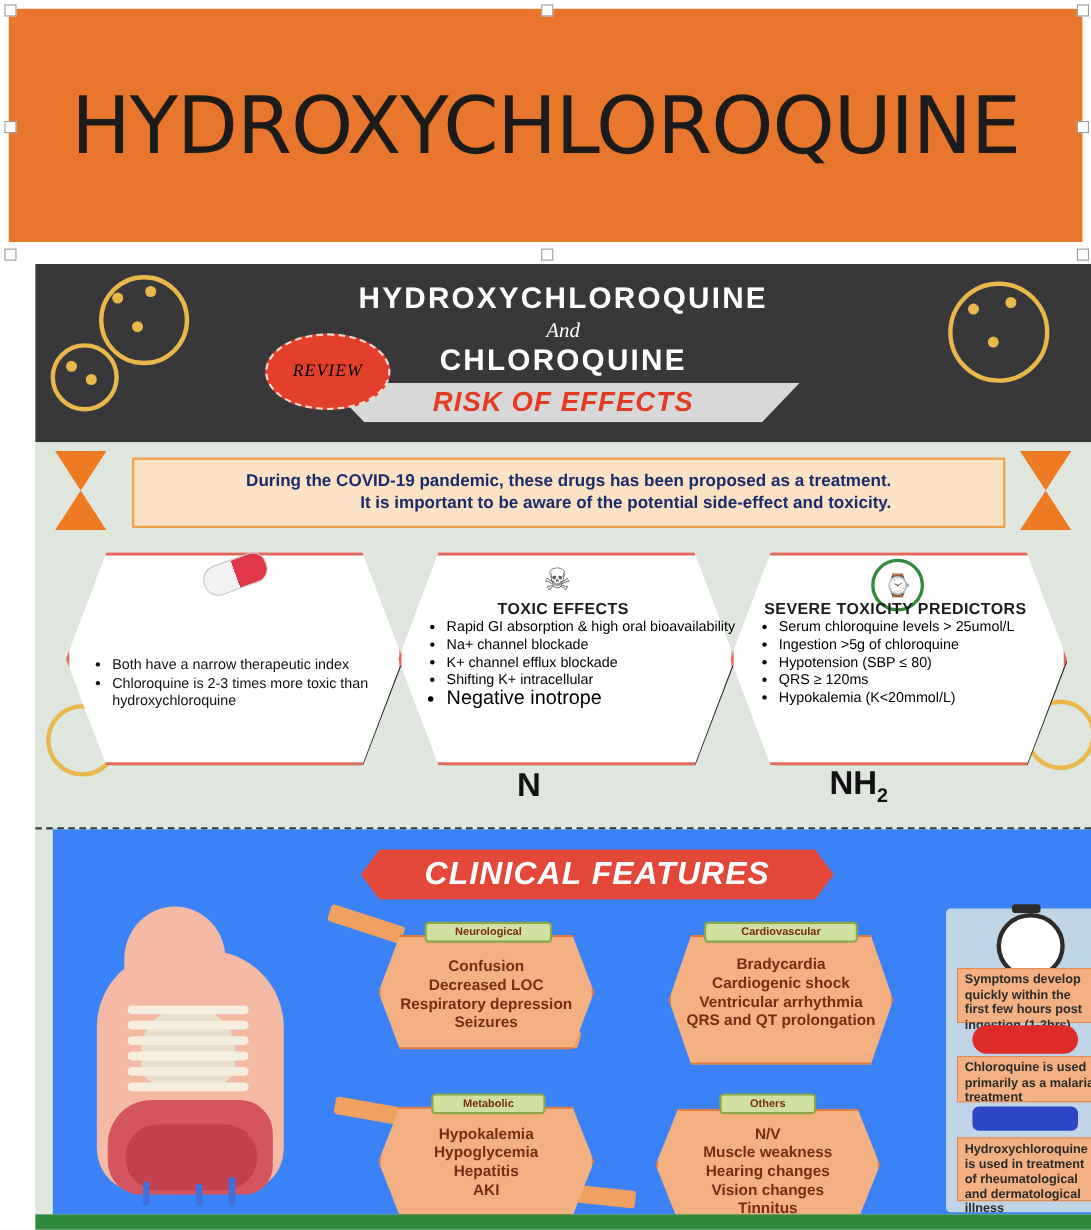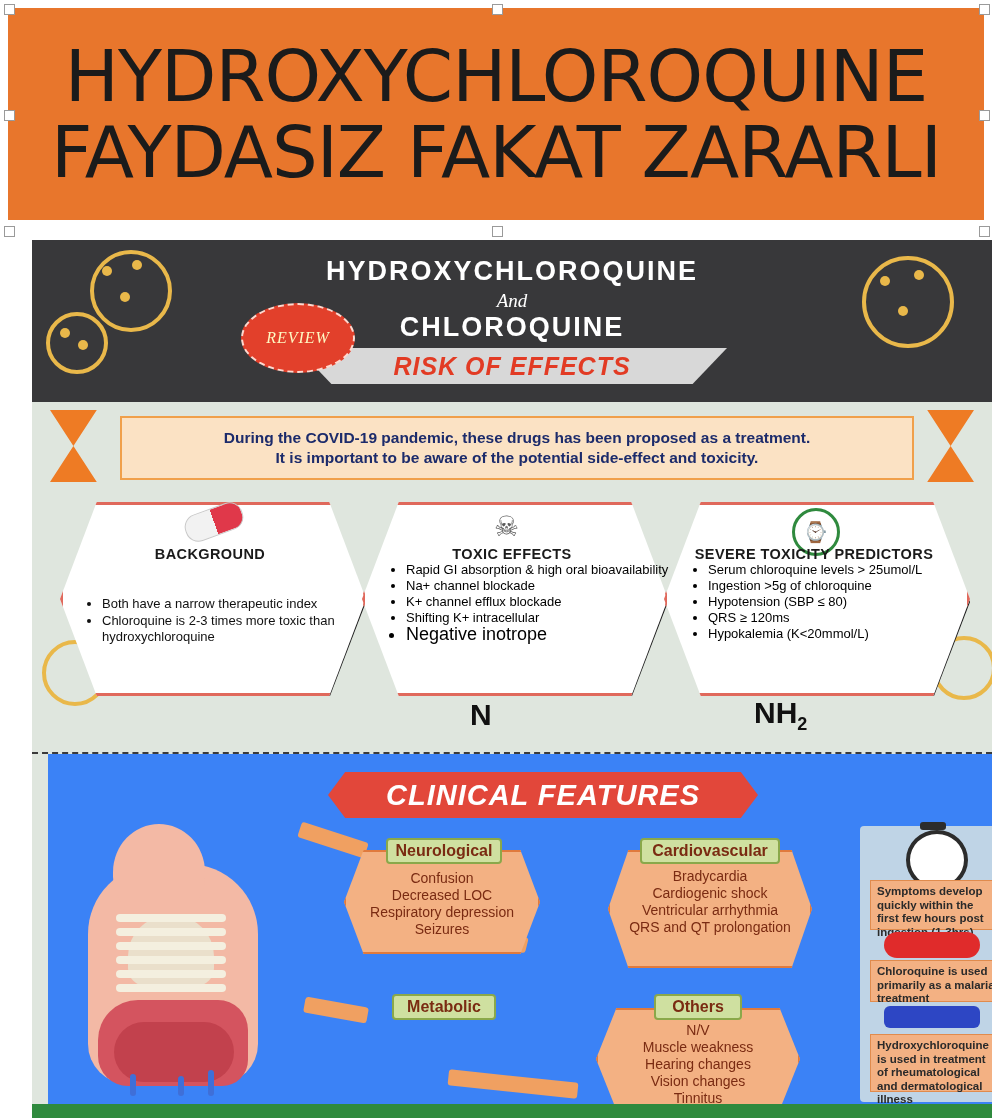--- a/index.html
+++ b/index.html
@@ -53,38 +53,38 @@
   .ribbon-text{
     position:absolute;top:112px;left:265px;width:430px;text-align:center;
     color:#e23b24;font-weight:bold;font-size:25px;font-style:italic;letter-spacing:1px;
   }
   .review-badge{
     position:absolute;left:209px;top:63px;width:110px;height:66px;border-radius:50%;
     background:#e2402b;border:2px dashed #ffd9cf;
     display:flex;align-items:center;justify-content:center;
   }
   .review-badge span{
-    color:#fef9c3;font-family:"Liberation Serif",serif;font-style:italic;
+    color:#000000;font-family:"Liberation Serif",serif;font-style:italic;
     font-size:16px;letter-spacing:1px;
   }
   
   .virus{position:absolute;border-radius:50%;border:4px solid #e9b84a;}
   .virus.dot{width:10px;height:10px;background:#e9b84a;border:none;border-radius:50%;}
   .sun{position:absolute;border-radius:50%;border:4px solid #e9b84a;}
   
   .strip{
     position:absolute;left:0;top:162px;width:960px;height:88px;background:#dfe6de;
   }
   .strip-box{
     position:absolute;left:88px;top:14px;width:790px;height:60px;
     background:#fbe2c4;border:2px solid #f0a04b;
     display:flex;align-items:center;justify-content:center;text-align:center;
   }
   .strip-box p{
-    margin:0;color:#1c2b6b;font-weight:bold;font-size:15.5px;line-height:20px;
+    margin:0;color:#1c2b6b;font-weight:bold;font-size:15.5px;line-height:20px;text-align:right;
   }
   .arrow-l,.arrow-r{position:absolute;top:8px;width:78px;height:72px;background:#ee7b24;}
   .arrow-l{left:18px;clip-path:polygon(0 0,60% 0,30% 50%,60% 100%,0 100%,30% 50%);}
   .arrow-r{right:18px;clip-path:polygon(100% 0,40% 0,70% 50%,40% 100%,100% 100%,70% 50%);}
   
   .hex-section{position:absolute;left:0;top:250px;width:960px;height:262px;}
   .hex{
     position:absolute;background:#ffffff;border:3px solid #e0695c;
     clip-path:polygon(12% 0,88% 0,100% 50%,88% 100%,12% 100%,0 50%);
   }
@@ -126,23 +126,23 @@
     position:absolute;left:280px;top:25px;width:430px;text-align:center;color:#ffffff;
     font-weight:bold;font-size:29px;letter-spacing:1px;font-style:italic;
   }
   .cat{
     position:absolute;background:#f3b183;border:2px solid #e07a3d;
     clip-path:polygon(10% 0,90% 0,100% 50%,90% 100%,10% 100%,0 50%);
     text-align:center;
   }
   .cat-label{
     position:absolute;background:#cfe0a0;border:2px solid #8aa84a;border-radius:4px;
-    text-align:center;font-weight:bold;font-size:16px;color:#7a2b12;padding:2px 0;
-  }
-  .cat p{margin:0;font-weight:normal;font-size:14px;line-height:17px;color:#7a2b12;}
+    text-align:center;font-weight:bold;font-size:10px;color:#7a2b12;padding:2px 0;
+  }
+  .cat p{margin:0;font-weight:bold;font-size:14px;line-height:17px;color:#7a2b12;}
   .body-art{position:absolute;left:10px;top:70px;width:250px;height:270px;}
   .torso{
     position:absolute;left:30px;top:40px;width:170px;height:220px;background:#f3b9a5;
     border-radius:70px 70px 40px 40px;
   }
   .head{
     position:absolute;left:55px;top:0px;width:92px;height:96px;background:#f3b9a5;
     border-radius:50% 50% 45% 45%;
   }
   .ribs{position:absolute;left:58px;top:90px;width:110px;height:78px;}
@@ -175,21 +175,20 @@
   .capsule-red{position:absolute;left:836px;top:178px;width:96px;height:26px;border-radius:13px;background:#e02b2b;}
   .capsule-blue{position:absolute;left:836px;top:252px;width:96px;height:22px;border-radius:6px;background:#2d46c4;}
   .bottom-strip{position:absolute;left:0;top:864px;width:960px;height:14px;background:#2f8a3e;}
   .fade-left{position:absolute;left:0;top:0;width:32px;height:878px;background:#ffffff;}
 </style>
 </head>
 <body>
 
 <div class="title-banner">
   <div class="title-line">HYDROXYCHLOROQUINE</div>
-  <div class="title-line">FAYDASIZ FAKAT ZARARLI</div>
 </div>
 <div class="handle" style="left:4px;top:4px;"></div>
 <div class="handle" style="left:492px;top:4px;"></div>
 <div class="handle" style="left:979px;top:4px;"></div>
 <div class="handle" style="left:4px;top:110px;"></div>
 <div class="handle" style="left:979px;top:110px;"></div>
 <div class="handle" style="left:4px;top:226px;"></div>
 <div class="handle" style="left:492px;top:226px;"></div>
 <div class="handle" style="left:979px;top:226px;"></div>
 
@@ -229,21 +228,20 @@
       </div>
     </div>
 
     <div class="hex-section">
       <div class="virus" style="left:10px;top:150px;width:58px;height:58px;"></div>
       <div class="virus" style="left:900px;top:146px;width:56px;height:56px;"></div>
 
       <div class="hex-shadow" style="left:34px;top:18px;width:300px;height:188px;"></div>
       <div class="hex" style="left:28px;top:12px;width:300px;height:188px;"></div>
       <div class="pill" style="left:152px;top:18px;"></div>
-      <div class="hex-title" style="left:28px;top:56px;width:300px;">BACKGROUND</div>
       <ul class="hex" style="position:absolute;left:48px;top:90px;width:268px;height:110px;background:none;border:none;clip-path:none;padding-left:22px;">
         <li>Both have a narrow therapeutic index</li>
         <li>Chloroquine is 2-3 times more toxic than hydroxychloroquine</li>
       </ul>
 
       <div class="hex-shadow" style="left:336px;top:18px;width:300px;height:188px;"></div>
       <div class="hex" style="left:330px;top:12px;width:300px;height:188px;"></div>
       <div class="skull" style="left:462px;top:20px;">☠</div>
       <div class="hex-title" style="left:330px;top:56px;width:300px;">TOXIC EFFECTS</div>
       <ul style="position:absolute;left:352px;top:72px;width:272px;margin:0;padding-left:22px;">
@@ -311,20 +309,26 @@
       <div class="cat-label" style="left:338px;top:84px;width:112px;">Neurological</div>
 
       <div class="cat" style="left:560px;top:96px;width:200px;height:114px;">
         <p style="padding-top:16px;white-space:pre-line;">Bradycardia
 Cardiogenic shock
 Ventricular arrhythmia
 QRS and QT prolongation</p>
       </div>
       <div class="cat-label" style="left:592px;top:84px;width:136px;">Cardiovascular</div>
 
+      <div class="cat" style="left:296px;top:252px;width:192px;height:96px;">
+        <p style="padding-top:14px;white-space:pre-line;">Hypokalemia
+Hypoglycemia
+Hepatitis
+AKI</p>
+      </div>
       <div class="cat-label" style="left:344px;top:240px;width:100px;">Metabolic</div>
 
       <div class="cat" style="left:548px;top:254px;width:200px;height:98px;">
         <p style="padding-top:12px;white-space:pre-line;">N/V
 Muscle weakness
 Hearing changes
 Vision changes
 Tinnitus</p>
       </div>
       <div class="cat-label" style="left:606px;top:240px;width:84px;">Others</div>

